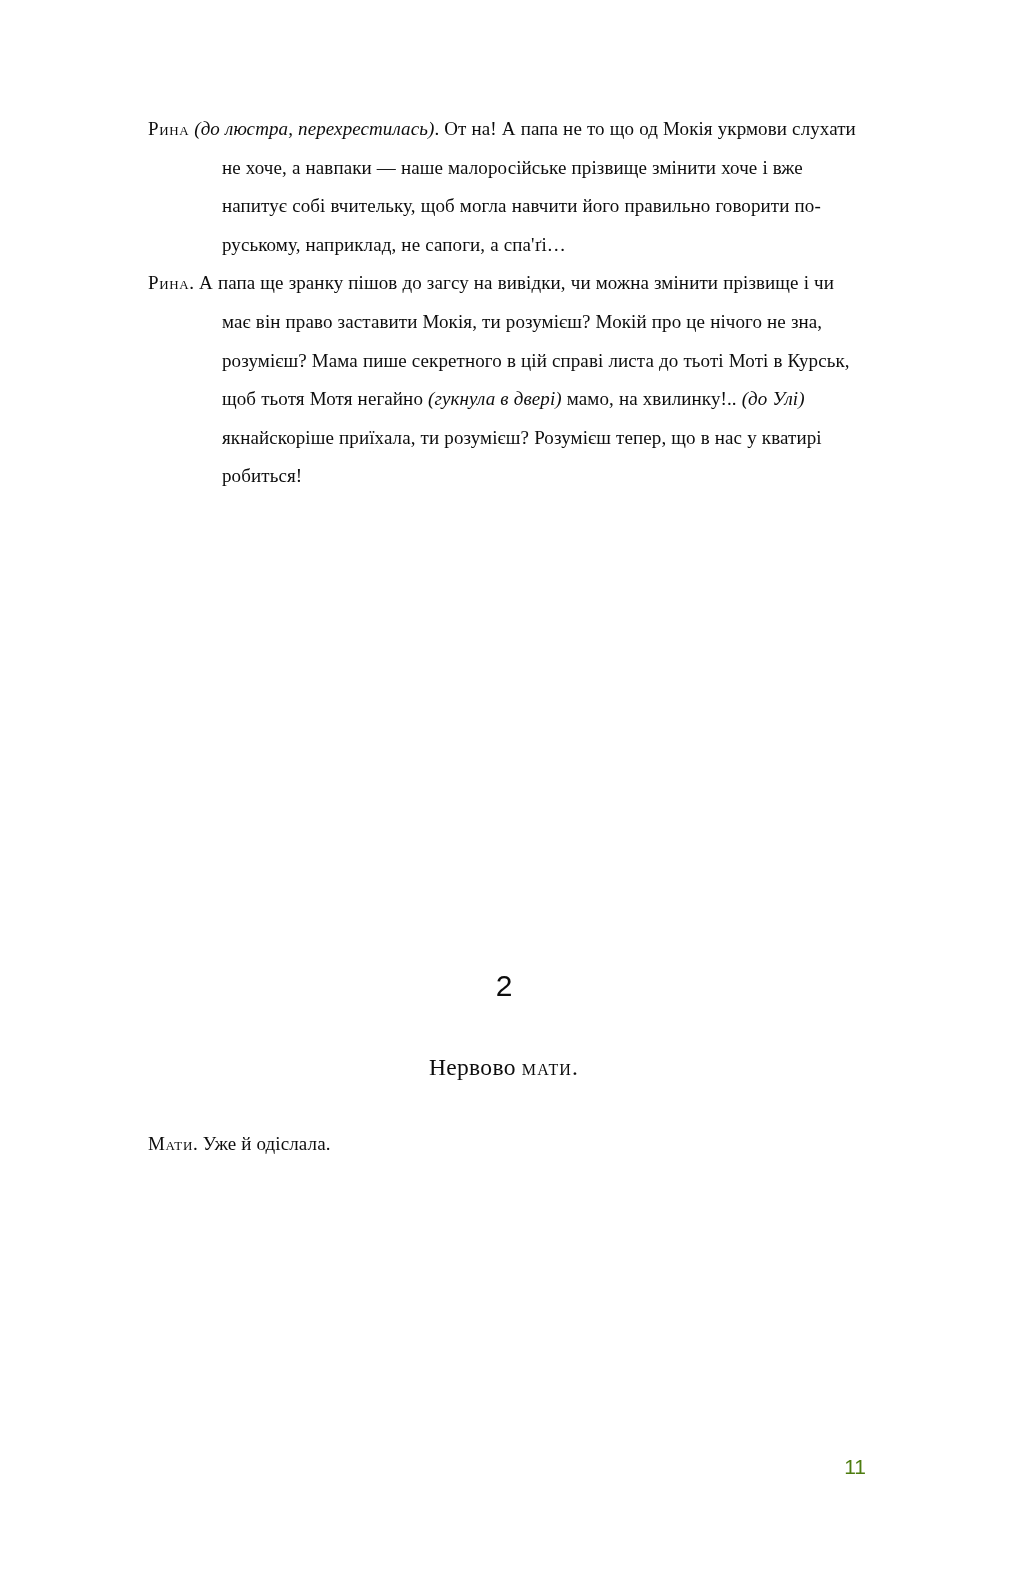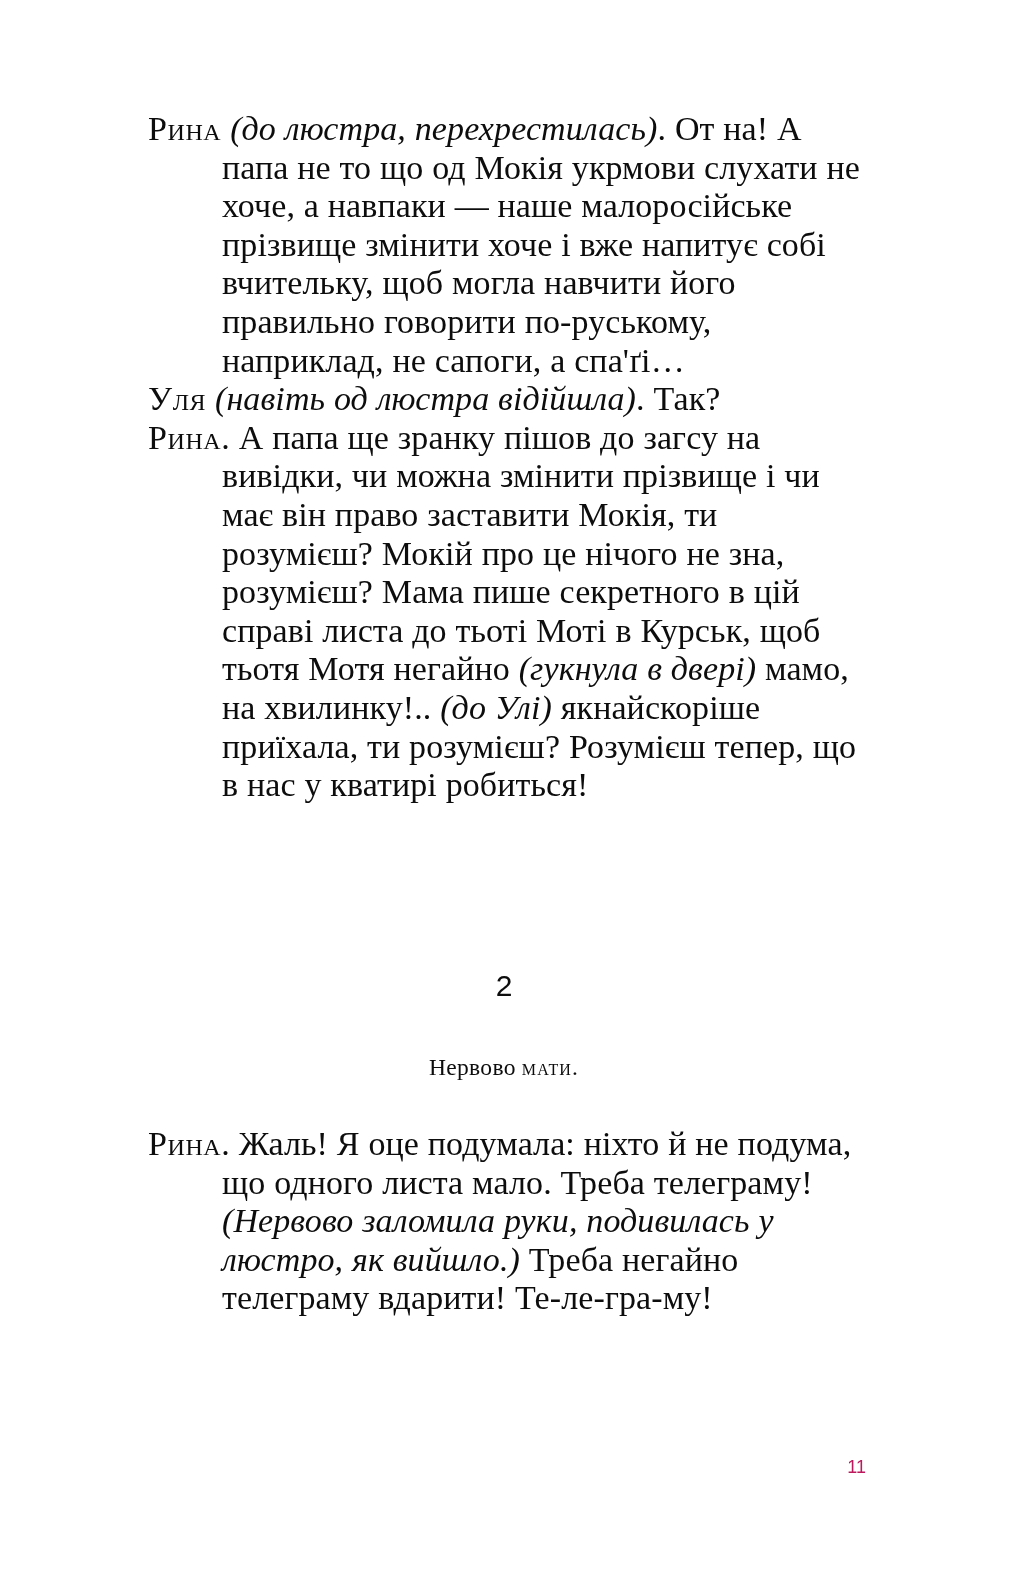--- a/index.html
+++ b/index.html
@@ -18,21 +18,21 @@
     color: #0d0d0d;
   }
   .text-column {
     position: absolute;
     left: 148px;
     top: 110px;
     width: 712px;
   }
   
   .speech {
-    font-size: 34px;
+    font-size: 19px;
     line-height: 38.6px;
     text-align: left;
     margin: 0 0 0 0;
     padding-left: 74px;
     text-indent: -74px;
     letter-spacing: 0.1px;
     word-spacing: 0.2px;
   }
   .speaker {
     font-variant: small-caps;
@@ -68,55 +68,54 @@
   }
   .block-2 {
     position: absolute;
     left: 148px;
     width: 712px;
   }
   .page-number {
     position: absolute;
     right: 158px;
     top: 1452px;
-    font-size: 18px;
+    font-size: 21px;
     line-height: 30px;
     font-family: "Liberation Sans", "DejaVu Sans", sans-serif;
     font-weight: 400;
-    color: #be185d;
+    color: #4d7c0f;
   }
 </style>
 </head>
 <body>
 
 <div class="page">
 
   <div class="text-column">
 
     <p class="speech"><span class="speaker">Рина</span> <span class="stage">(до люстра, перехрестилась)</span><span>. От на! А папа не то що од Мокія укрмови слухати не хоче, а навпаки — наше малоросійське прізвище змінити хоче і вже напитує собі вчительку, щоб могла навчити його правильно говорити по-руському, наприклад, не сапоги, а спа'ґі…</span></p>
 
-    <p class="speech"><span class="speaker">Уля</span> <span class="stage">(навіть од люстра відійшла)</span><span>. Так?</span></p>
 
 
 
     <p class="speech"><span class="speaker">Рина</span><span>. А папа ще зранку пішов до загсу на вивідки, чи можна змінити прізвище і чи має він право заставити Мокія, ти розумієш? Мокій про це нічого не зна, розумієш? Мама пише секретного в цій справі листа до тьоті Моті в Курськ, щоб тьотя Мотя негайно </span><span class="stage">(гукнула в двері)</span><span> мамо, на хвилинку!.. </span><span class="stage">(до Улі)</span><span> якнайскоріше приїхала, ти розумієш? Розумієш тепер, що в нас у кватирі робиться!</span></p>
 
   </div>
 
   <div class="block-2" style="top: 968px;">
     <div class="section-number" style="position:relative;">2</div>
   </div>
 
   <div class="block-2" style="top: 1052px;">
     <div class="scene-direction" style="position:relative;"><span>Нервово </span><span class="sc">мати.</span></div>
   </div>
 
   <div class="block-2" style="top: 1125px;">
 
 
+    <p class="speech"><span class="speaker">Мати</span><span>. Уже й одіслала.</span></p>
 
-    <p class="speech"><span class="speaker">Рина</span><span>. Жаль! Я оце подумала: ніхто й не подума, що одного листа мало. Треба телеграму! </span><span class="stage">(Нервово заломила руки, подивилась у люстро, як вийшло.)</span><span> Треба негайно телеграму вдарити! Те-ле-гра-му!</span></p>
 
   </div>
 
   <div class="page-number">11</div>
 
 </div>
 
 </body></html>

